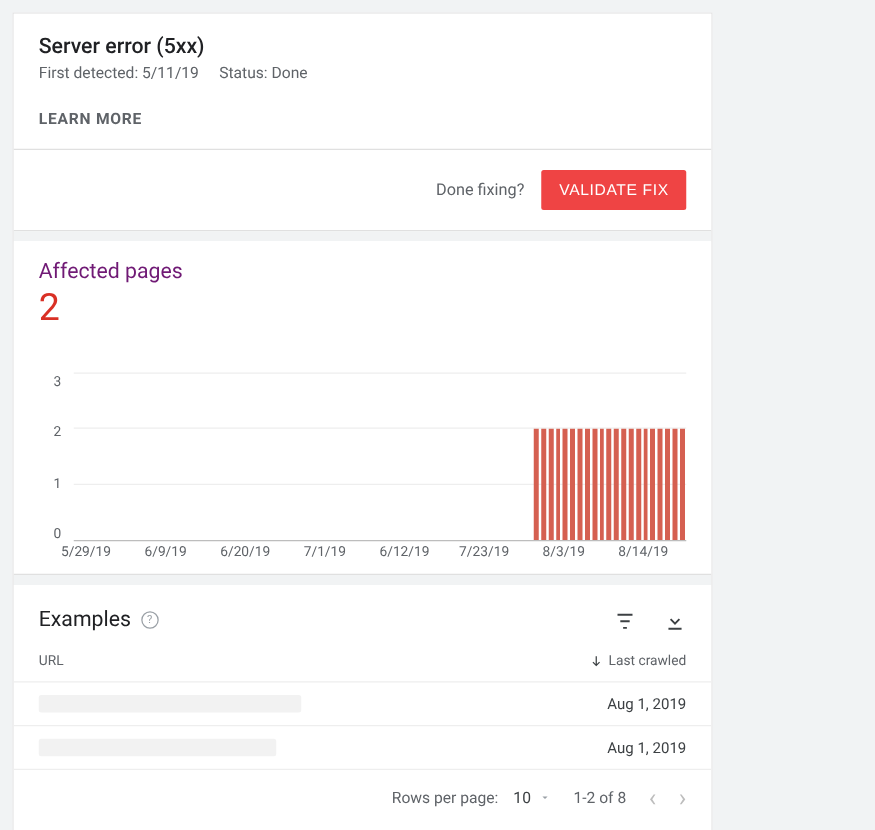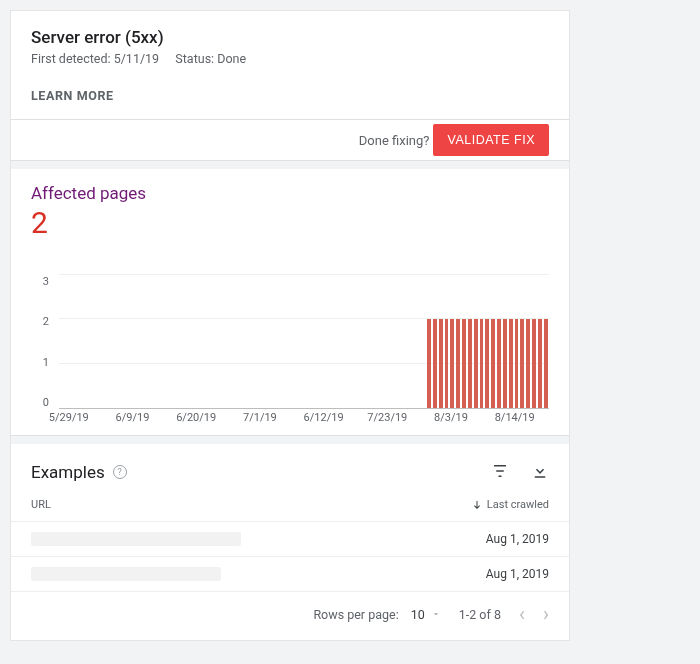--- a/index.html
+++ b/index.html
@@ -37,23 +37,23 @@
     color: #5f6368;
     font-size: 12.5px;
     letter-spacing: .6px;
     font-weight: 700;
     cursor: pointer;
   }
   .fixbar {
     display: flex;
     justify-content: flex-end;
     align-items: center;
-    padding: 4px 20px;
+    padding: 16px 20px;
     border-top: 1px solid #e0e0e0;
-    gap: 4px;
+    gap: 14px;
   }
   .done-fixing {
     color: #5f6368;
     font-size: 13px;
   }
   .validate-btn {
     background: #ef4444;
     color: #fff;
     border: none;
     padding: 9px 14px;
@@ -130,21 +130,21 @@
     left: 28px;
     right: 0;
     bottom: 0;
     height: 14px;
     color: #5f6368;
     font-size: 11px;
   }
   .x-tick { position: absolute; transform: translateX(-50%); white-space: nowrap; }
   .examples-header {
     display: flex;
-    align-items: flex-start;
+    align-items: flex-end;
     justify-content: space-between;
     padding: 18px 20px 16px;
   }
   .ex-title {
     font-size: 17px;
     font-weight: 400;
     display: flex;
     align-items: center;
     gap: 8px;
   }

